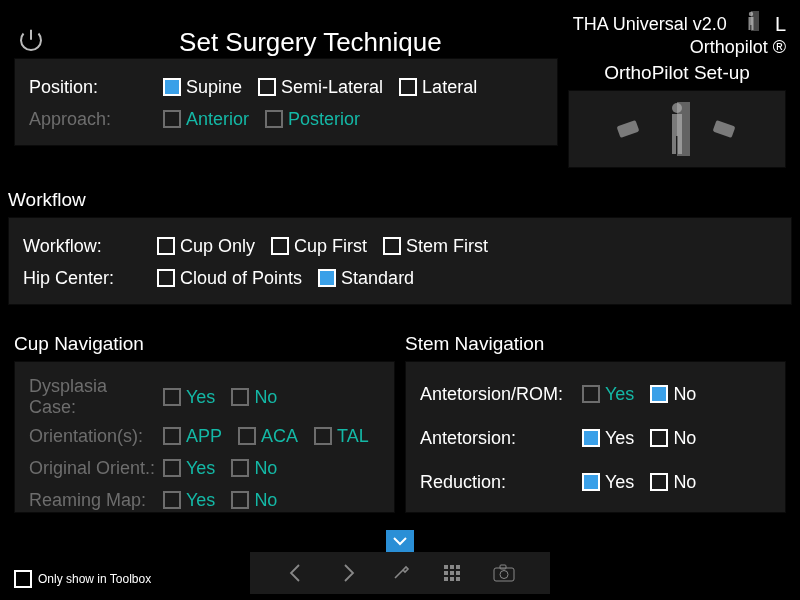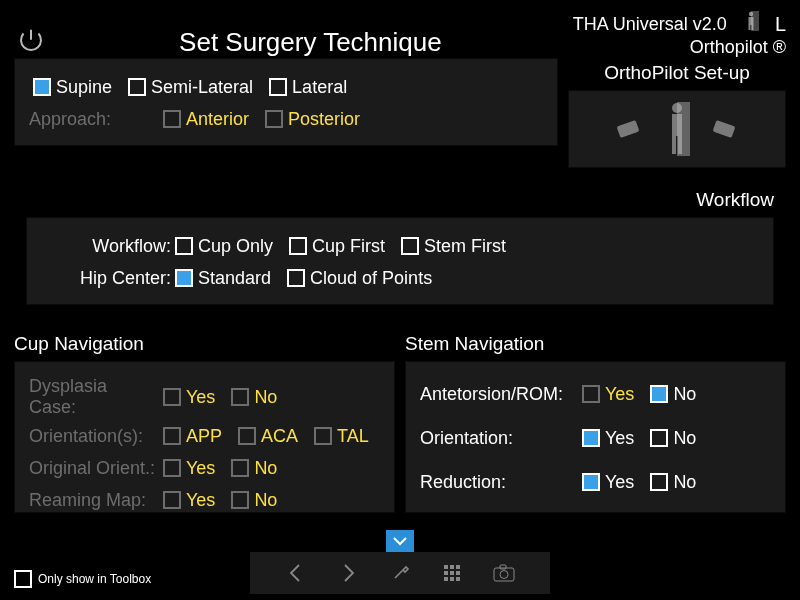--- a/index.html
+++ b/index.html
@@ -48,21 +48,21 @@
   .opts { display:flex; gap:8px; flex-wrap:wrap; align-items:center; }
   .cb-wrap { display:inline-flex; align-items:center; gap:5px; position:relative; padding:2px 4px;}
   .cb {
     display:inline-block; width:18px; height:18px;
     border:2px solid #fff; background:transparent;
   }
   .cb.dim { border-color:#6d6d6d; }
   .cb.checked-blue { background:#3aa0e8; border-color:#fff; }
   .cb.checked-green { background:#14b08a; border-color:#fff; }
   .cb-text { font-size:18px; }
-  .cb-text.dim { color:#fde047; }
+  .cb-text.dim { color:#14b8a6; }
   .highlight-box {
     border:3px solid #14b08a;
     padding:2px 6px 2px 4px;
     display:inline-flex; align-items:center; gap:4px;
   }
   
   .op-panel {
     background:#1b1b1b; border:1px solid #0a0a0a;
     height:78px; display:flex; align-items:center; justify-content:center; gap:18px;
   }
@@ -112,20 +112,21 @@
       <span class="side-badge">L</span>
     </div>
     <div>Orthopilot ®</div>
   </div>
 </div>
 
 <div class="row">
   <div class="col" style="flex:1;">
     <div class="panel">
       <div class="optrow">
+        <div class="optlabel">Position:</div>
         <div class="opts">
           <span class="cb-wrap">
               <span class="cb checked-blue"></span>
               <span class="cb-text">Supine</span>
             </span>
           <span class="cb-wrap">
               <span class="cb"></span>
               <span class="cb-text">Semi-Lateral</span>
             </span>
           <span class="cb-wrap">
@@ -168,21 +169,21 @@
       </span>
       <span class="op-item">
         <svg width="34" height="28" viewBox="0 0 34 28">
             <rect x="6" y="8" width="20" height="12" rx="2" fill="#7a7a7a" transform="rotate(20 16 14)"></rect>
           </svg>
       </span>
     </div>
   </div>
 </div>
 
-<div style="padding:0 26px; margin-top:21px;text-align:right;">
+<div style="padding:0 8px; margin-top:21px;">
   <div class="section-label">Workflow</div>
   <div class="panel">
     <div class="optrow">
       <div class="optlabel">Workflow:</div>
       <div class="opts">
         <span class="cb-wrap">
             <span class="cb"></span>
             <span class="cb-text">Cup Only</span>
           </span>
         <span class="cb-wrap">
@@ -192,26 +193,26 @@
         <span class="cb-wrap">
             <span class="cb"></span>
             <span class="cb-text">Stem First</span>
           </span>
       </div>
     </div>
     <div class="optrow">
       <div class="optlabel">Hip Center:</div>
       <div class="opts">
         <span class="cb-wrap">
+            <span class="cb"></span>
+            <span class="cb-text">Cloud of Points</span>
+          </span>
+        <span class="cb-wrap">
             <span class="cb checked-blue"></span>
             <span class="cb-text">Standard</span>
-          </span>
-        <span class="cb-wrap">
-            <span class="cb"></span>
-            <span class="cb-text">Cloud of Points</span>
           </span>
       </div>
     </div>
   </div>
 </div>
 
 <div class="row" style="margin-top:24px;">
   <div class="col" style="flex:1;">
     <div class="section-label">Cup Navigation</div>
     <div class="panel dim" style="height:152px;">
@@ -283,21 +284,21 @@
               <span class="cb dim"></span>
               <span class="cb-text dim">Yes</span>
             </span>
           <span class="cb-wrap">
               <span class="cb checked-blue"></span>
               <span class="cb-text">No</span>
             </span>
         </div>
       </div>
       <div class="optrow">
-          <div class="optlabel wide">Orientation:</div>
+          <div class="optlabel wide">Antetorsion:</div>
         <div class="opts">
           <span class="cb-wrap">
               <span class="cb checked-blue"></span>
               <span class="cb-text">Yes</span>
             </span>
           <span class="cb-wrap">
               <span class="cb"></span>
               <span class="cb-text">No</span>
             </span>
         </div>

